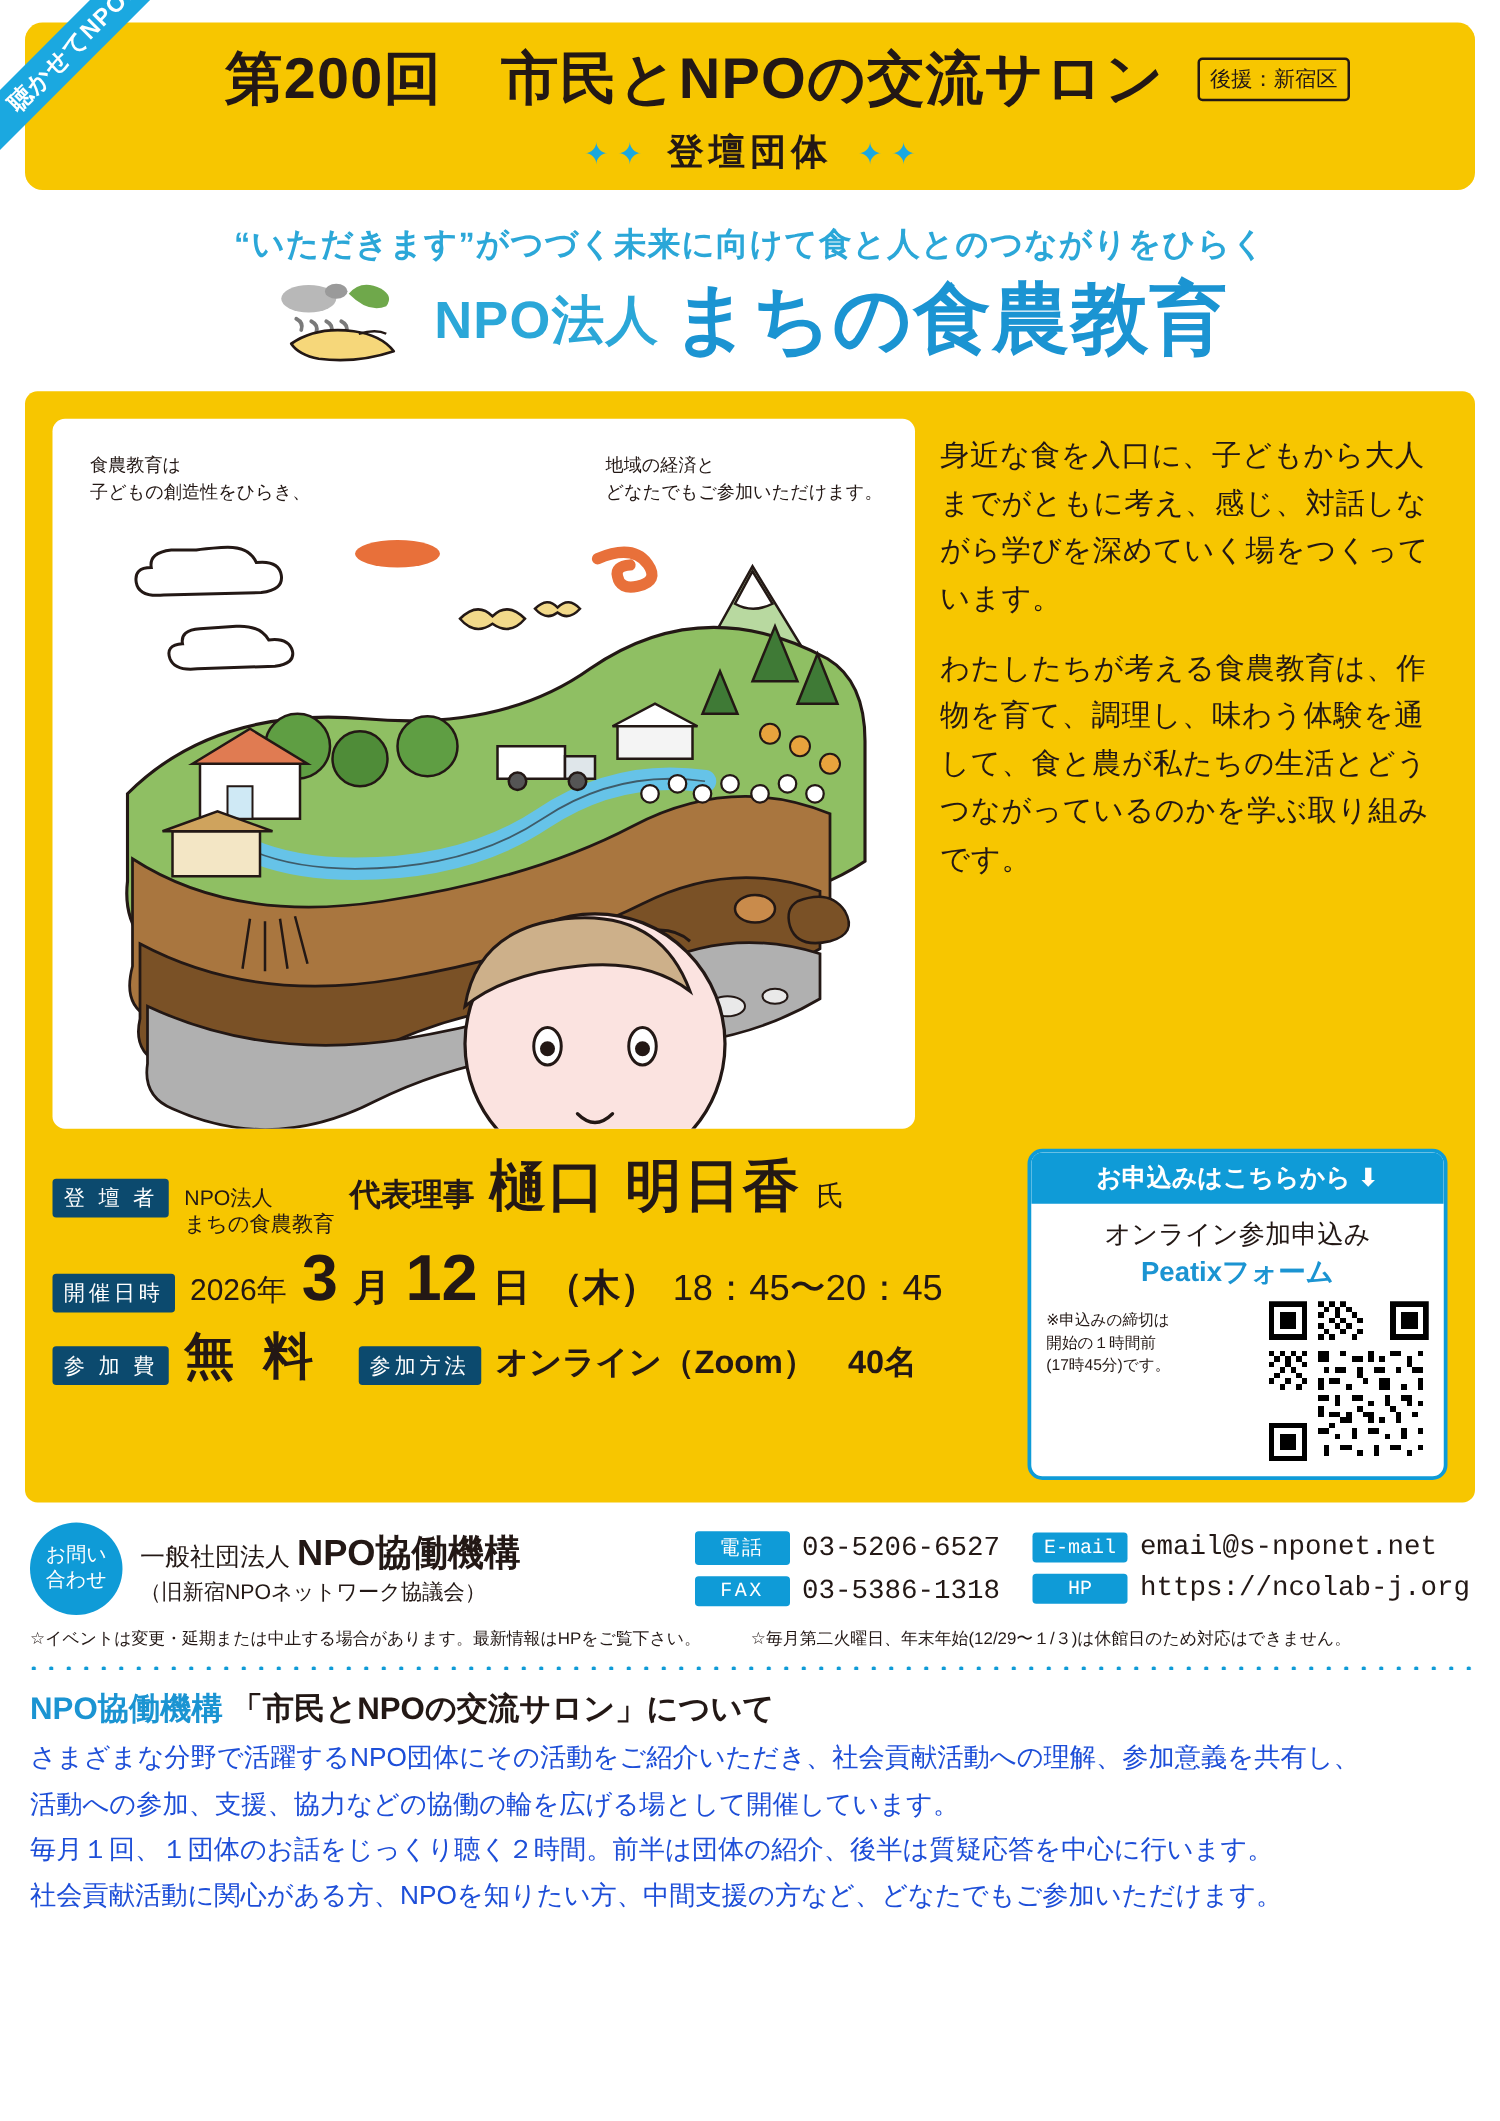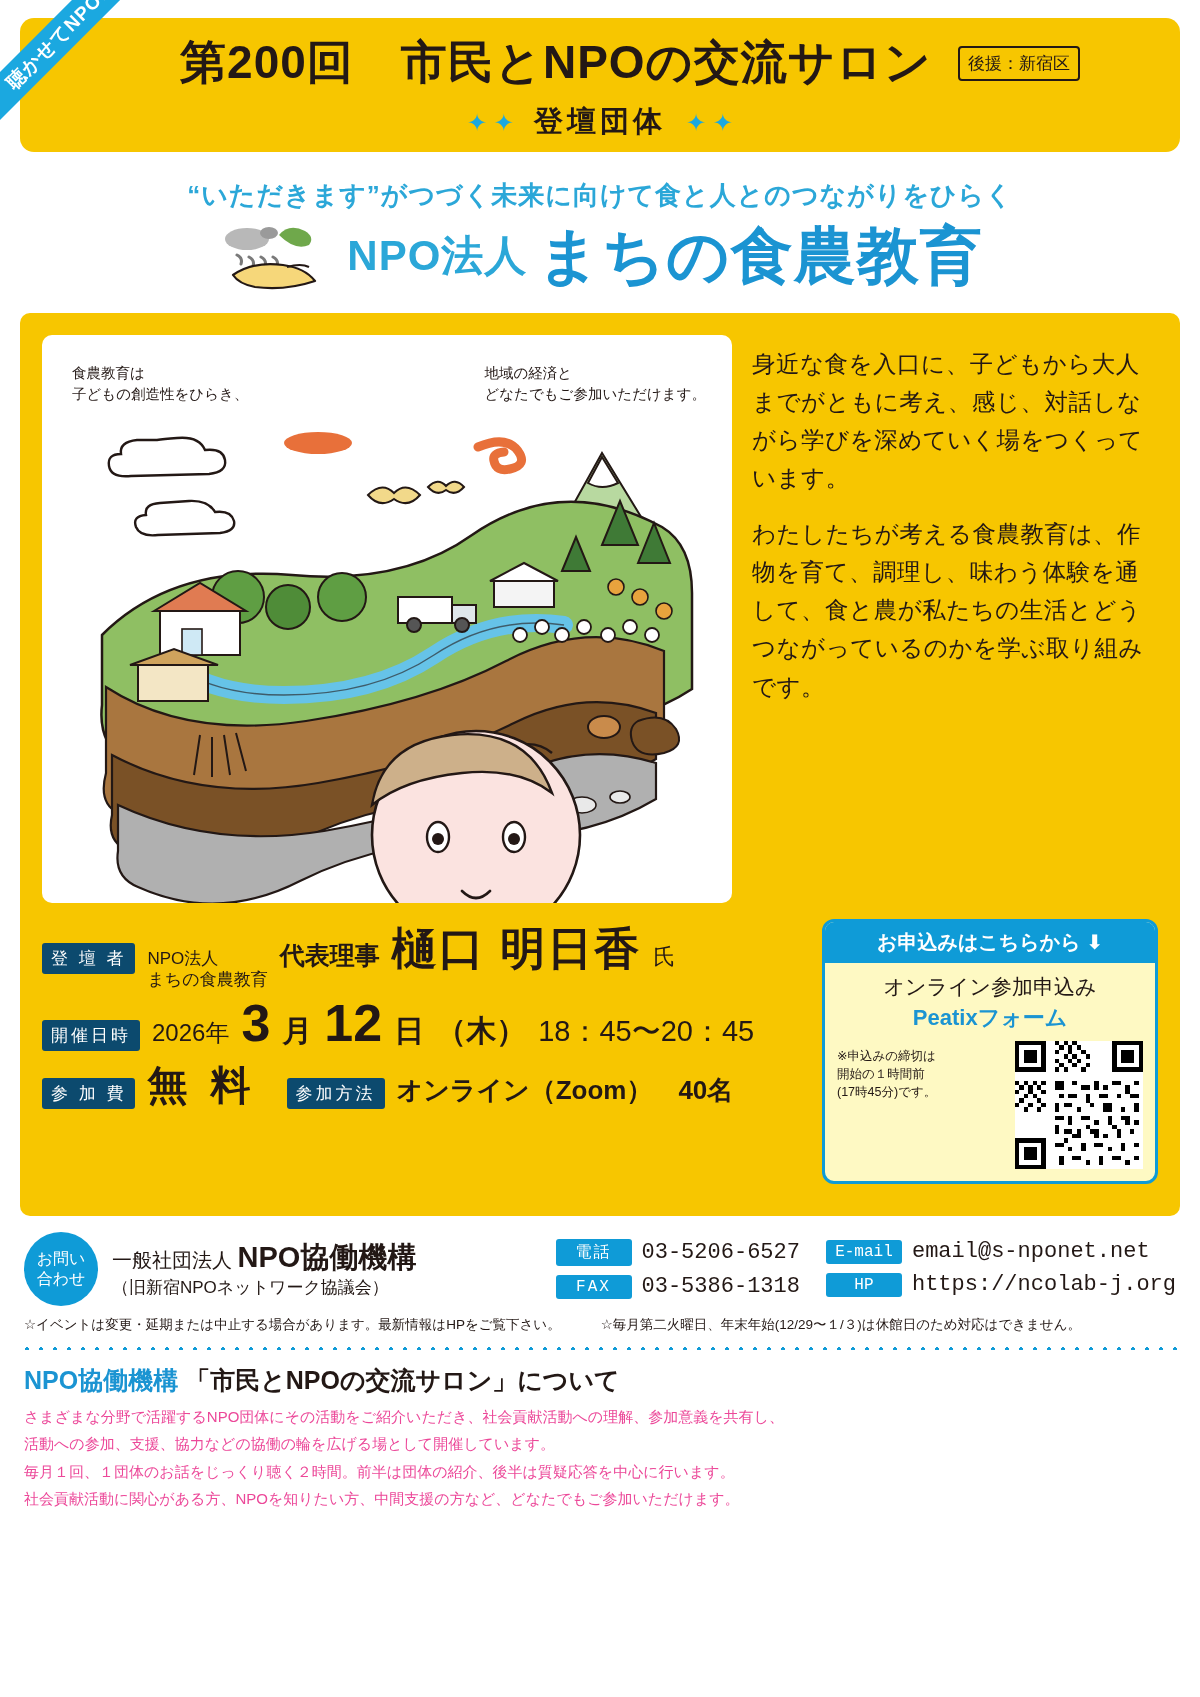--- a/index.html
+++ b/index.html
@@ -46,21 +46,21 @@
   }
   .orgline{
     display:flex;align-items:center;justify-content:center;gap:10px;margin:4px 0 18px 0;
   }
   .orglogo{width:120px;height:78px;flex:none;}
   .org-npo{font-size:42px;font-weight:bold;color:#2ba7d8;letter-spacing:1px;}
   .org-main{font-size:62px;font-weight:bold;color:#1b94d2;letter-spacing:1px;line-height:1;}
 
   
   .panel{
-    margin:0 20px;background:#f7c600;border-radius:10px;padding:22px 22px 32px 22px;
+    margin:0 20px;background:#f7c600;border-radius:10px;padding:22px 22px 18px 22px;
   }
   .panel-top{display:flex;gap:20px;align-items:flex-start;}
   .illus-card{
     background:#fff;border-radius:10px;width:690px;height:568px;position:relative;overflow:hidden;flex:none;
   }
   .illus-note{position:absolute;font-size:14.5px;line-height:1.45;color:#231815;}
   .illus-note.left{left:30px;top:28px;}
   .illus-note.right{right:26px;top:28px;text-align:left;}
   .desc{flex:1;font-size:23.5px;line-height:1.62;color:#231815;letter-spacing:0.5px;padding-top:10px;}
   .desc p{margin:0 0 18px 0;}
@@ -79,21 +79,21 @@
   .spk-suffix{font-size:22px;color:#231815;}
   .date-year{font-size:24px;}
   .date-big{font-size:52px;font-weight:bold;line-height:1;}
   .date-mid{font-size:30px;font-weight:bold;}
   .date-time{font-size:29px;}
   .free{font-size:40px;font-weight:bold;letter-spacing:6px;}
   .method{font-size:26px;font-weight:bold;}
 
   
   .apply{
-    width:330px;flex:none;background:#fef9c3;border:3px solid #0f9bd7;border-radius:12px;overflow:hidden;
+    width:330px;flex:none;background:#ffffff;border:3px solid #0f9bd7;border-radius:12px;overflow:hidden;
   }
   .apply-head{background:#0f9bd7;color:#fff;text-align:center;font-size:20px;padding:7px 0;font-weight:bold;}
   .apply-body{padding:10px 12px 12px 12px;}
   .apply-t1{text-align:center;font-size:21px;color:#231815;margin-bottom:2px;}
   .apply-t2{text-align:center;font-size:22px;font-weight:bold;color:#1b94d2;margin-bottom:8px;}
   .apply-cols{display:flex;gap:8px;align-items:flex-start;}
   .apply-note{font-size:12.5px;line-height:1.45;color:#231815;flex:1;padding-top:6px;}
   .qr{width:128px;height:128px;flex:none;background:#fff;}
 
   
@@ -117,21 +117,21 @@
   .dots{
     margin:12px 20px 0 20px;height:4px;
     background-image:radial-gradient(circle, #0f9bd7 1.8px, transparent 2px);
     background-size:14px 6px;background-repeat:repeat-x;
   }
 
   
   .about{margin:14px 24px 26px 24px;}
   .about-h{font-size:25px;font-weight:bold;color:#1b94d2;margin-bottom:8px;}
   .about-h .blk{color:#231815;}
-  .about p{margin:0 0 4px 0;font-size:15px;line-height:1.55;color:#ec4899;}
+  .about p{margin:0 0 4px 0;font-size:21px;line-height:1.55;color:#1d4ed8;}
 </style>
 </head>
 <body>
 
 <div class="page">
 
   <div class="header">
     <div class="ribbon">
       <div class="band">聴かせてNPO!</div>
     </div>

